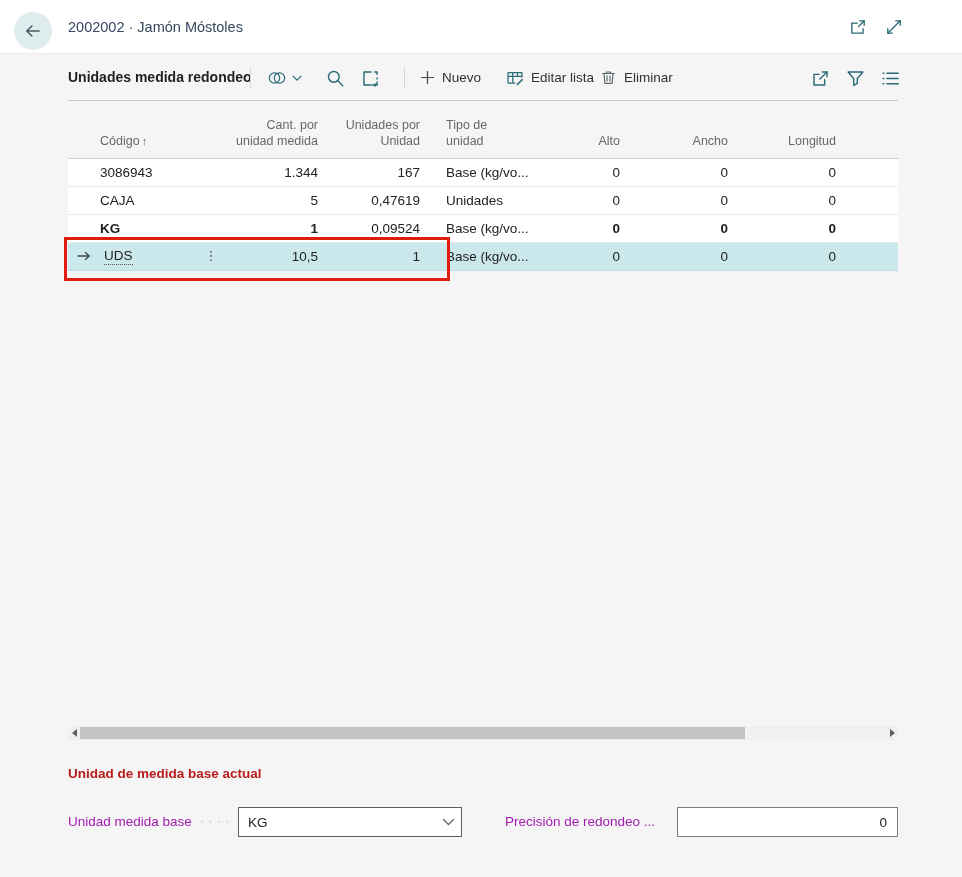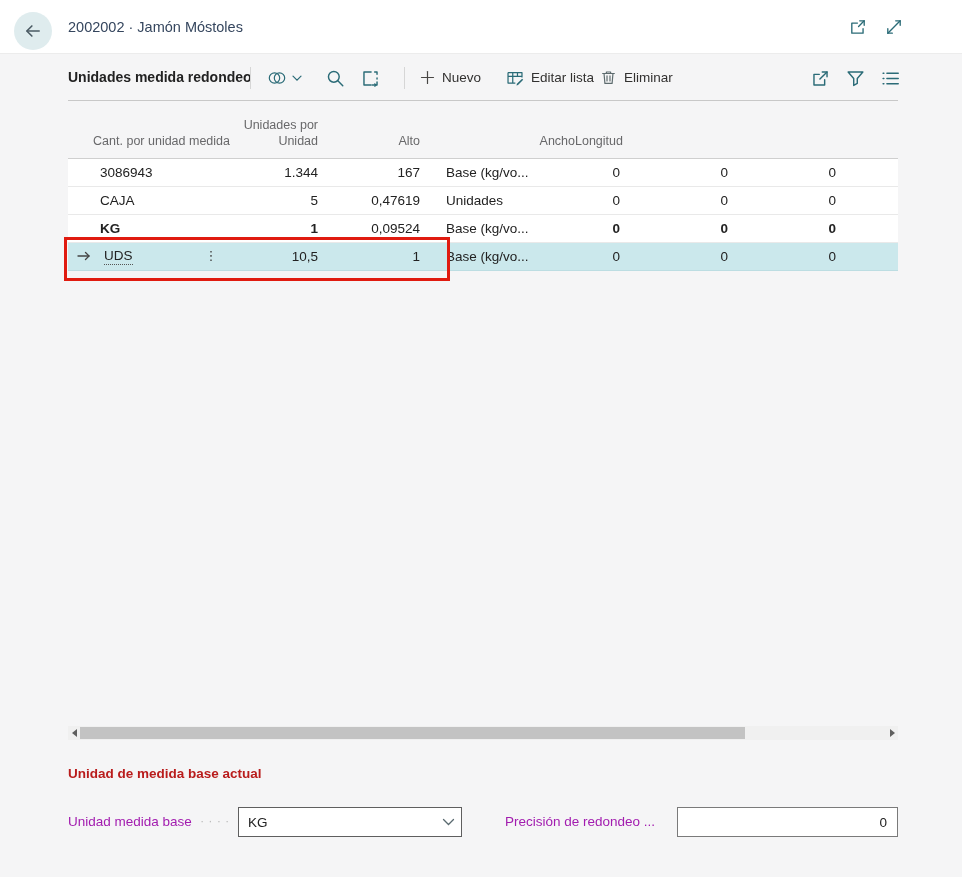--- a/index.html
+++ b/index.html
@@ -197,22 +197,24 @@
         <svg width="19" height="19" viewBox="0 0 16 16" fill="none" stroke="currentColor" stroke-width="1.3" stroke-linecap="round">
             <path d="M5 3.5h9.5M5 8h9.5M5 12.5h9.5"></path>
             <path d="M1.8 3.5h.6M1.8 8h.6M1.8 12.5h.6"></path>
           </svg>
       </span>
     </div>
   </div>
 
   <div class="grid">
     <div class="gridrow ghead">
+      <div class="hc hc-codigo"><span>Código</span><span class="sort-arrow">↑</span></div>
       <div class="hc r"><span>Cant. por unidad medida</span></div>
       <div class="hc r"><span>Unidades por Unidad</span></div>
+      <div class="hc hc-tipo"><span>Tipo de unidad</span></div>
       <div class="hc r"><span>Alto</span></div>
       <div class="hc r"><span>Ancho</span></div>
       <div class="hc r"><span>Longitud</span></div>
       <div class="hc"></div>
     </div>
 
     <div class="gridrow drow">
       <div class="cell c-codigo">3086943</div>
       <div class="cell r">1.344</div>
       <div class="cell r">167</div>

